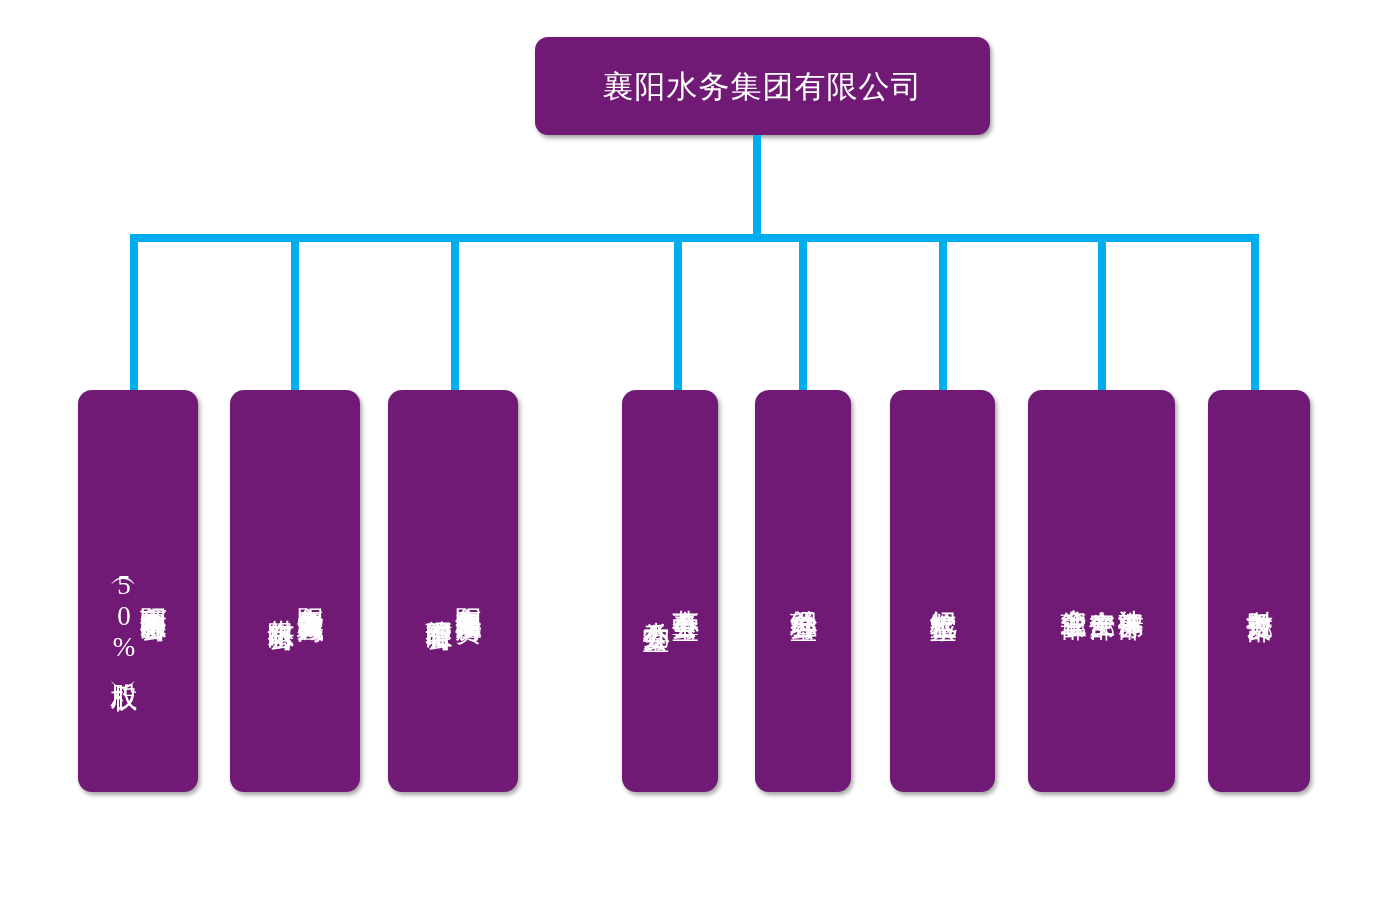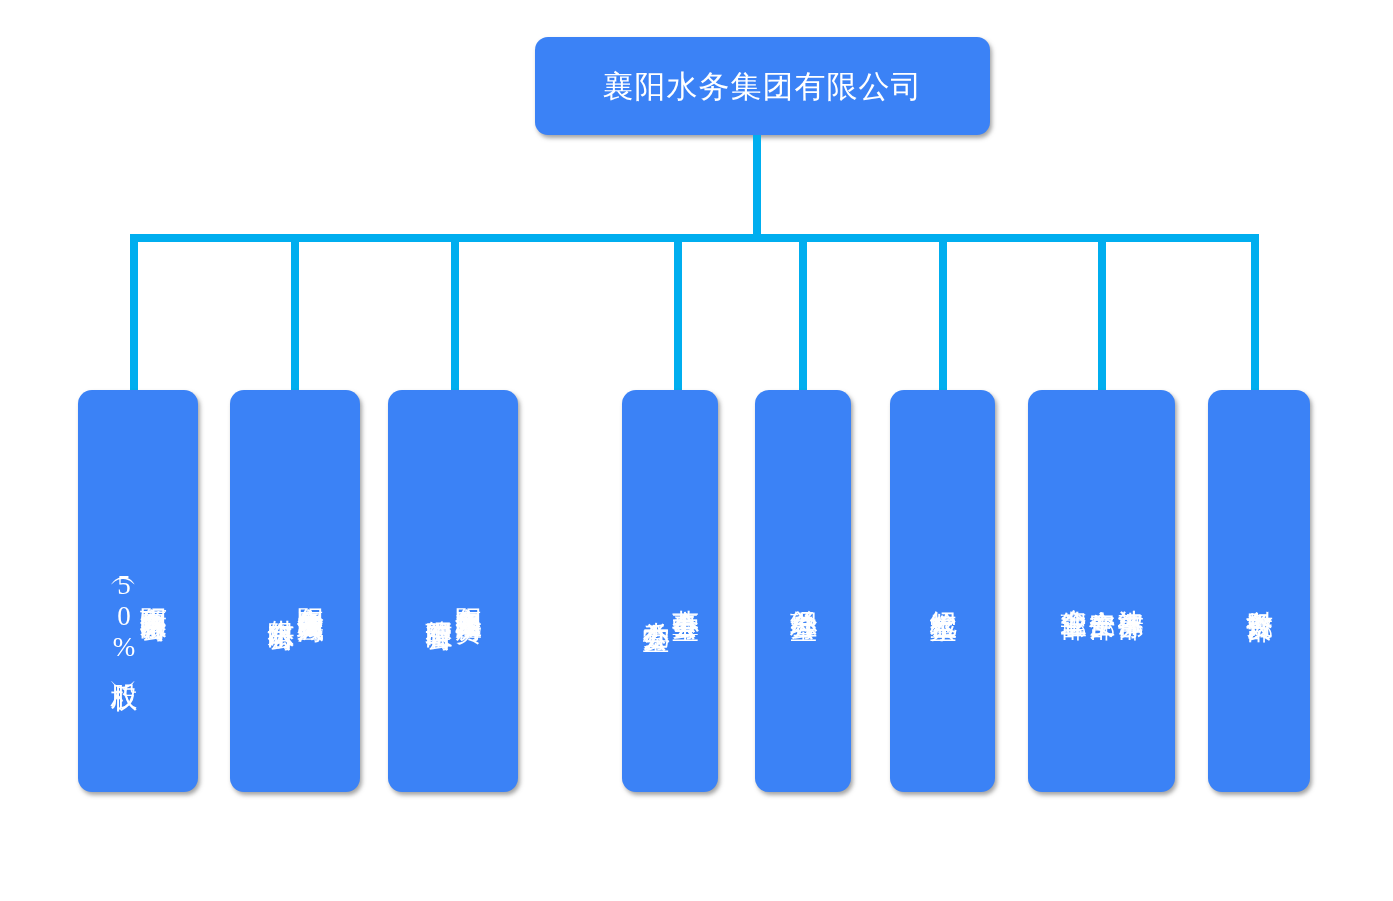--- a/index.html
+++ b/index.html
@@ -20,21 +20,21 @@
 
   
   .connector {
     position: absolute;
     background: #00AEEF;
   }
 
   
   .node {
     position: absolute;
-    background: #3b82f6;
+    background: #701a75;
     border-radius: 14px;
     box-shadow: 2px 3px 4px rgba(90,90,90,0.55);
     box-sizing: border-box;
   }
   .node.root {
     border-radius: 13px;
     display: flex;
     align-items: center;
     justify-content: center;
   }

